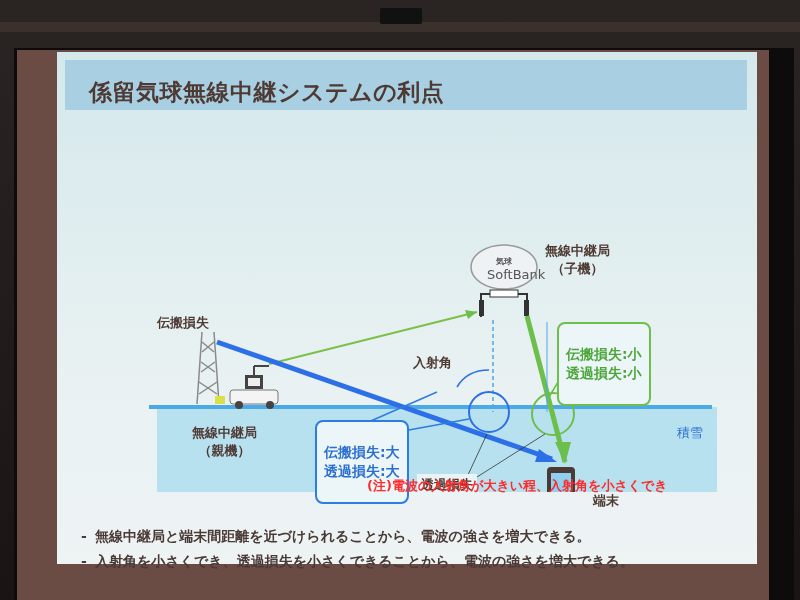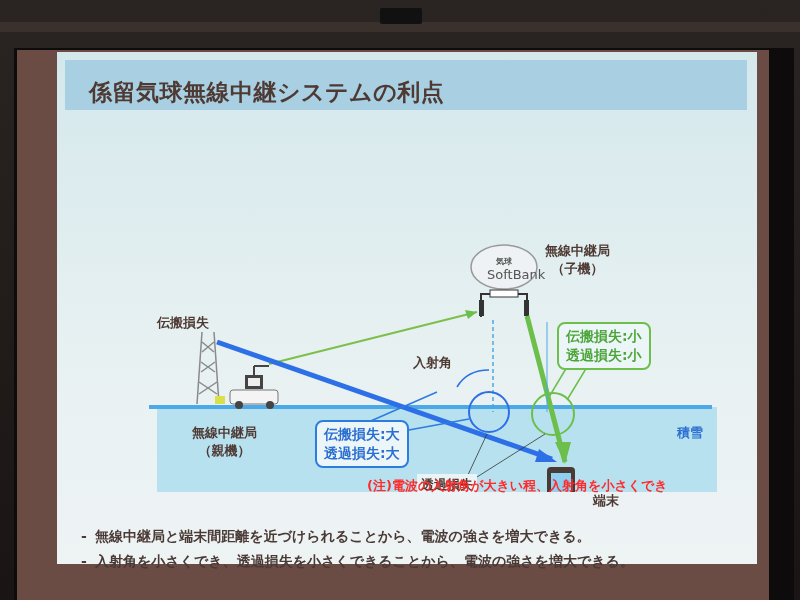--- a/index.html
+++ b/index.html
@@ -10,24 +10,24 @@
   .screen-frame{position:absolute;left:14px;top:48px;width:780px;height:560px;background:#0d0b0b;}
   .screen{position:absolute;left:17px;top:50px;width:752px;height:560px;background:#6b4c45;}
   .slide{position:absolute;left:57px;top:52px;width:700px;height:512px;background:linear-gradient(#d4e8ec,#e8f1f2 60%,#eef3f4);}
   .title-bar{position:absolute;left:8px;top:8px;width:682px;height:50px;background:#a9cfe3;}
   .title{position:absolute;left:24px;top:17px;font-size:23px;font-weight:bold;color:#4e3a33;letter-spacing:0.5px;}
   .subtitle-box{position:absolute;left:40px;top:80px;width:515px;height:36px;background:#f3d11c;}
   .subtitle{position:absolute;left:24px;top:7px;font-size:19px;font-weight:bold;color:#4e3a33;}
   .diagram{position:absolute;left:0;top:120px;width:700px;height:320px;}
   .lbl{position:absolute;font-weight:bold;color:#4e3a33;font-size:13px;}
   .lbl-box{position:absolute;background:#eaf3f6;padding:2px 4px;}
-  .bubble{position:absolute;border-radius:8px;border:2px solid;background:#ecf6f8;padding:3px 7px;font-weight:bold;font-size:14px;line-height:19px;}
+  .bubble{position:absolute;border-radius:8px;border:2px solid;background:#ecf6f8;padding:21px 7px;font-weight:bold;font-size:14px;line-height:19px;}
   .b-blue{border-color:#2d7ce0;color:#2b6fd1;}
   .b-green{border-color:#6bbf4a;color:#4da63a;}
-  .snow-lbl{position:absolute;color:#2b6fd1;font-weight:bold;font-size:13px;}
+  .snow-lbl{position:absolute;color:#2b6fd1;font-weight:normal;font-size:13px;}
   .note{position:absolute;left:310px;top:425px;color:#ff2a2a;font-weight:bold;font-size:13px;}
   .bullets{position:absolute;left:24px;top:476px;}
   .bullet{font-size:14px;font-weight:bold;color:#4a3a36;margin-bottom:7px;white-space:nowrap;}
   .bullet .dash{display:inline-block;width:14px;}
 </style>
 </head>
 <body>
 
 <div class="wall"></div>
 <div class="bar"></div>

